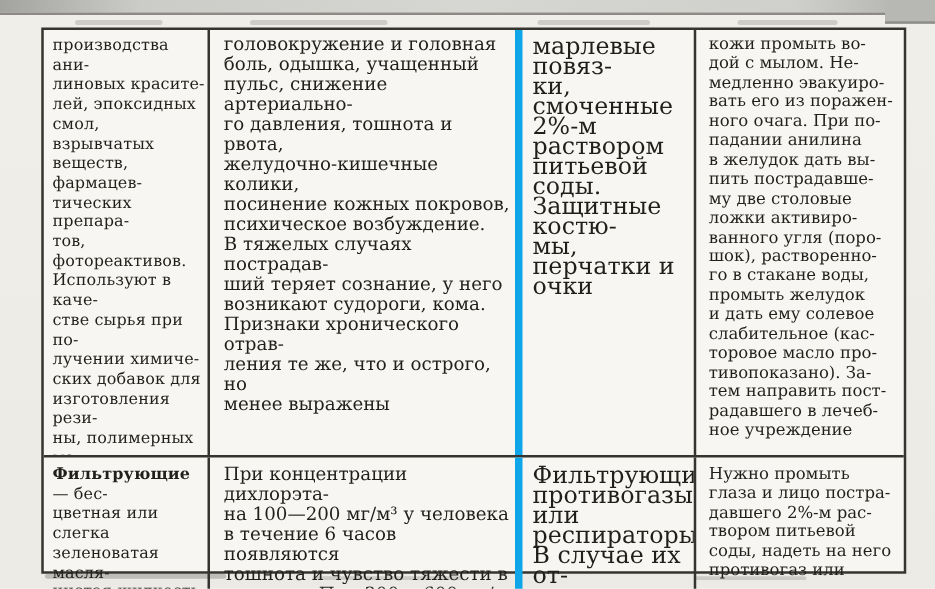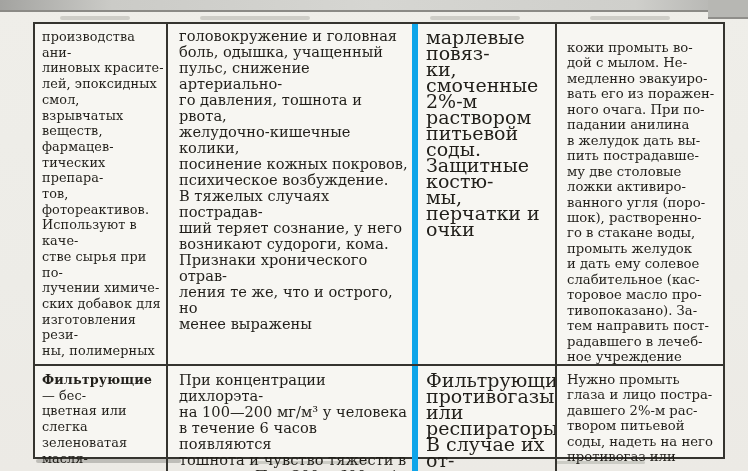--- a/index.html
+++ b/index.html
@@ -51,21 +51,21 @@
 
   .t-cell {
     white-space: pre-line;
     overflow: hidden;
     color: #211f1a;
     height: 100%;
   }
   .t-cell.c1 { width: 133px; border-right: 2px solid #35342f; font-size: 12.8px; line-height: 15.7px; padding: 5px 2px 0 7px; letter-spacing: 0.1px; }
   .t-cell.c2 { width: 250px; border-right: 6px solid #0ea5e9; font-size: 14.6px; line-height: 16px;   padding: 4px 4px 0 11px; }
   .t-cell.c3 { width: 139px; border-right: 2px solid #35342f; font-size: 19px; line-height: 16px;   padding: 5px 2px 0 8px; }
-  .t-cell.c4 { width: 164px; font-size: 13.2px; line-height: 15.45px; padding: 16px 2px 0 10px; }
+  .t-cell.c4 { width: 164px; font-size: 13.2px; line-height: 15.45px; padding: 4px 2px 0 10px; }
 
   .t-row-2 .t-cell { padding-top: 6px; }
   .term { font-weight: bold; }
 </style>
 </head>
 <body>
 
 <div class="page">
 
   <div class="scan-band"></div>

